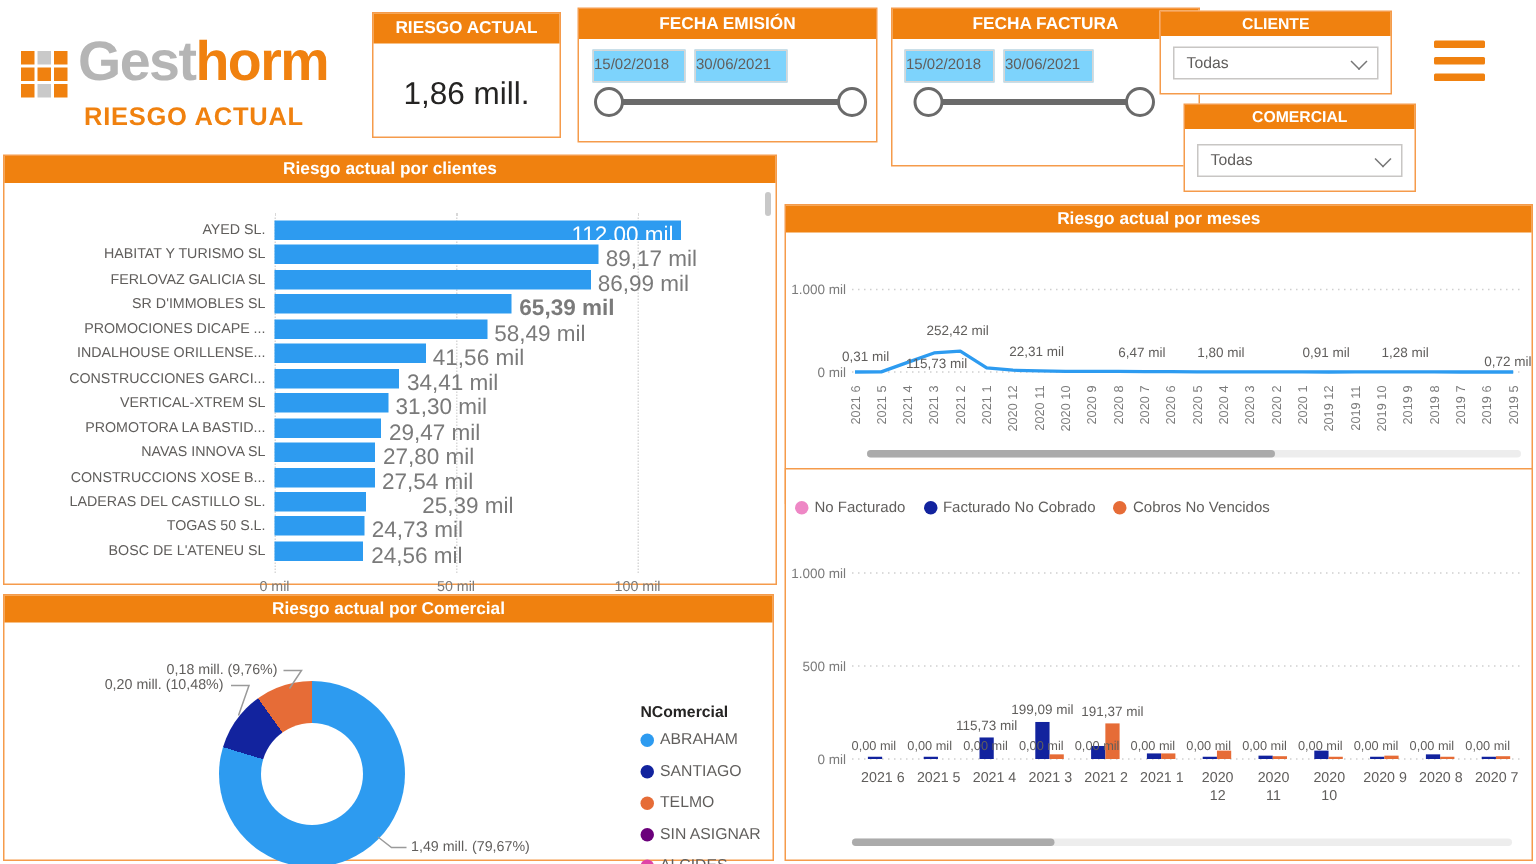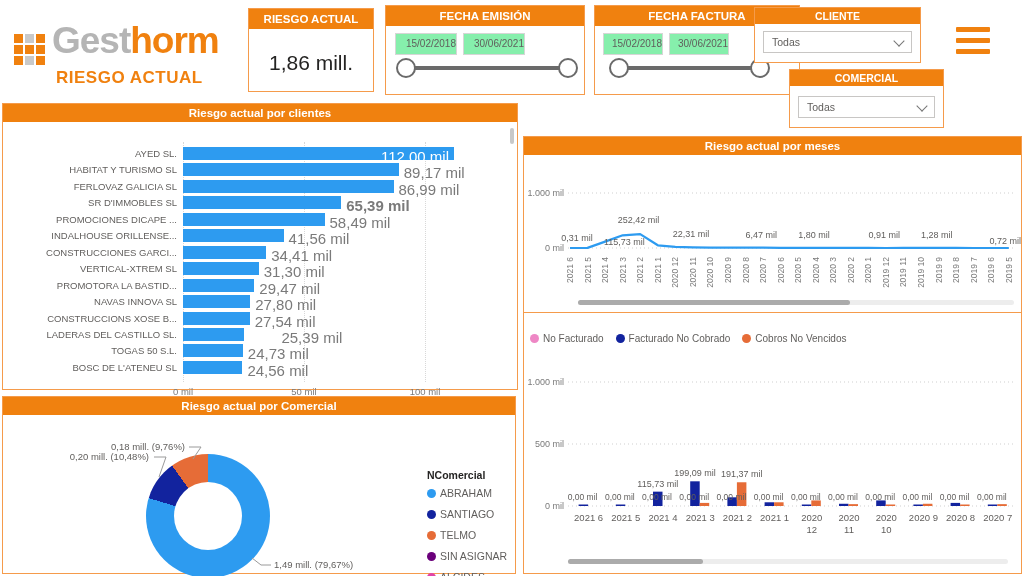--- a/index.html
+++ b/index.html
@@ -21,29 +21,29 @@
   .sq.g{background:#C9C9C9;}
   #brand{position:absolute;left:40px;top:-6px;font-size:37px;font-weight:bold;letter-spacing:-1px;}
   #brand .gest{color:#B5B5B5;}
   #brand .horm{color:#F0810F;}
   #logo-sub{position:absolute;left:44px;top:42px;font-size:17px;font-weight:bold;color:#F0810F;letter-spacing:.5px;}
   
   #p-kpi{left:248px;top:8px;width:126px;height:84px;}
   .kpi-value{margin-top:22px;text-align:center;font-size:21px;color:#252423;}
   
   #p-femision{left:385px;top:5px;width:200px;height:90px;}
-  #p-ffactura{left:594px;top:5px;width:206px;height:90px;}
+  #p-ffactura{left:594px;top:5px;width:206px;height:106px;}
   .pbody.t20{top:20px;}
-  .date-box{position:absolute;top:7px;height:20px;border:1px solid #D6D6D6;background:#86efac;
-            font-size:10px;color:#605E5C;text-align:right;line-height:20px;}
+  .date-box{position:absolute;top:7px;height:20px;border:1px solid #D6D6D6;background:#7dd3fc;
+            font-size:10px;color:#605E5C;text-align:left;line-height:20px;}
   .slider-line{position:absolute;height:4px;background:#6A6A6A;border-radius:2px;top:40px;}
   .shandle{position:absolute;width:16px;height:16px;border:2.5px solid #6A6A6A;border-radius:50%;
            background:#fff;top:32px;}
   
-  #p-cliente{left:754px;top:7px;width:167px;height:56px;}
+  #p-cliente{left:773px;top:7px;width:155px;height:56px;}
   #p-comercial{left:789px;top:69px;width:155px;height:59px;}
   .pbody.t16{top:16px;text-align:center;}
   .select-box{position:absolute;left:8px;right:8px;top:7px;height:22px;border:1px solid #C8C6C4;
               display:flex;align-items:center;justify-content:space-between;padding:0 8px;box-sizing:border-box;}
   .select-box span{font-size:10.5px;color:#605E5C;}
   .chev{width:7px;height:7px;border-right:1.5px solid #767676;border-bottom:1.5px solid #767676;
         transform:rotate(45deg);margin-top:-3px;}
   
   #menu-btn{position:absolute;left:956px;top:27px;width:34px;cursor:pointer;}
   .hline{height:5px;background:#F0810F;border-radius:1px;margin-bottom:6px;}

